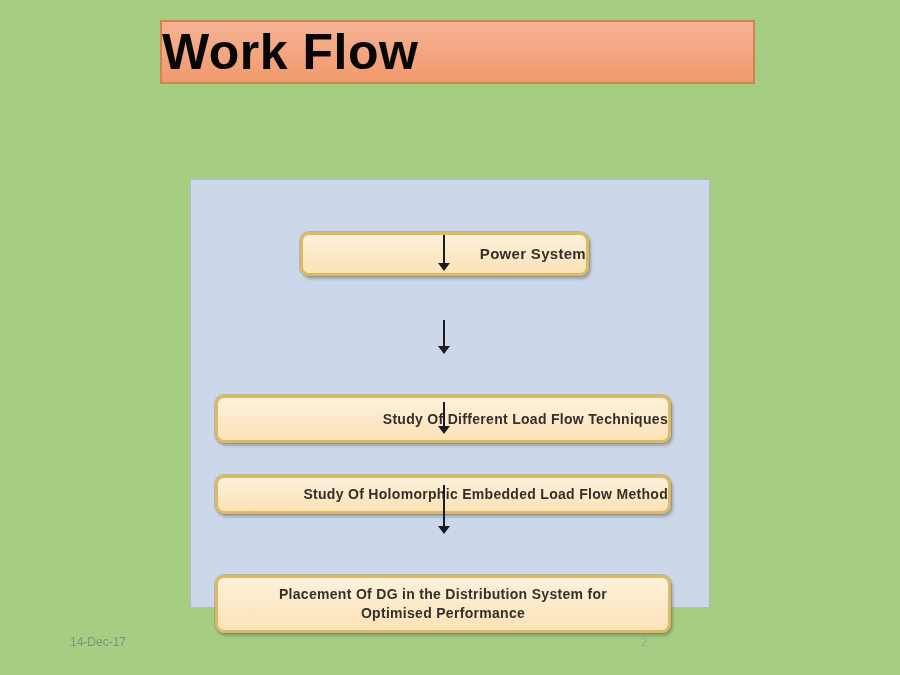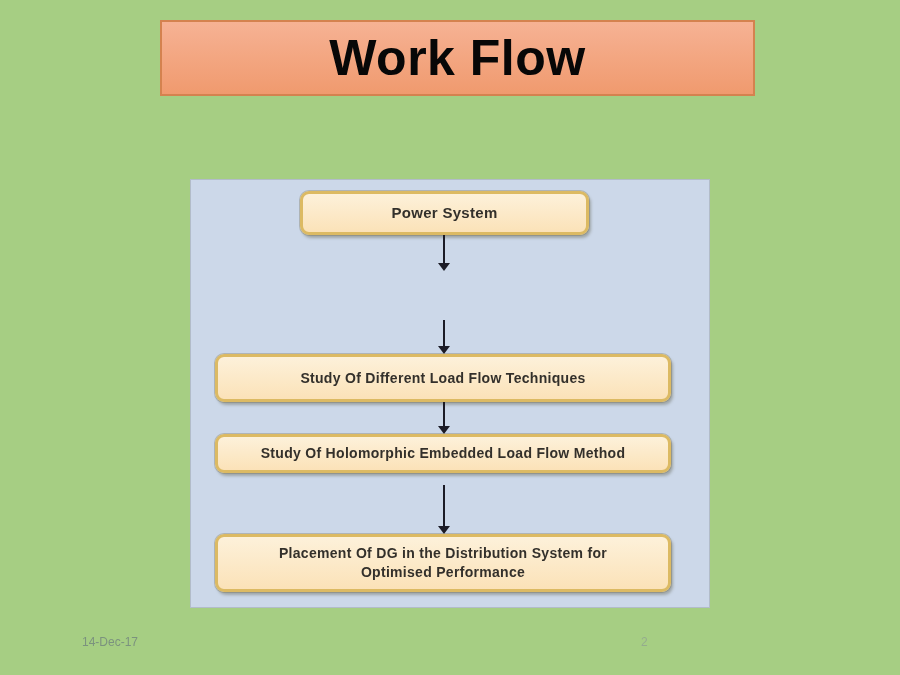--- a/index.html
+++ b/index.html
@@ -15,27 +15,26 @@
     background: #a6ce83;
     overflow: hidden;
   }
 
   
   .title-banner {
     position: absolute;
     left: 160px;
     top: 20px;
     width: 595px;
-    height: 76px;
+    height: 64px;
     box-sizing: border-box;
     background: linear-gradient(#f6b294, #f09a6e);
     border: 2px solid #d4824f;
     display: flex;
     align-items: center;
-    justify-content: center;
   }
   .title-text {
     margin: 0;
     font-size: 50px;
     font-weight: bold;
     letter-spacing: 0.5px;
     color: #070707;
   }
 
   
@@ -51,31 +50,32 @@
   }
 
   
   .node {
     position: absolute;
     left: 24px;
     width: 456px;
     box-sizing: border-box;
     display: flex;
     align-items: center;
-    justify-content: center;
+    justify-content: flex-end;
     text-align: center;
     background: linear-gradient(#fdf1da, #fbe2b8);
     border: 3px solid #dcba63;
     border-radius: 9px;
     box-shadow: 0 0 0 1px rgba(120, 115, 90, 0.35), 2px 3px 3px rgba(90, 90, 70, 0.40);
     color: #33302b;
     font-weight: bold;
     font-size: 14px;
     letter-spacing: 0.3px;
     line-height: 1.35;
+    margin-top: 41px;
   }
   .node-1 { left: 109px; top: 11px;  width: 289px; height: 44px; font-size: 15px; }
   .node-2 { top: 91px;  height: 49px; }
   .node-3 { top: 174px; height: 48px; }
   .node-4 { top: 254px; height: 39px; }
   .node-5 { top: 354px; height: 58px; padding: 0 42px; }
 
   
   .connector {
     position: absolute;
@@ -103,21 +103,20 @@
   .c4 { top: 305px; height: 49px; }
 
   
   .footer-date {
     position: absolute;
     left: 70px;
     top: 635px;
     font-size: 12px;
     color: #74887e;
     opacity: 0.85;
-    margin-left: 12px;
   }
   .footer-page {
     position: absolute;
     left: 641px;
     top: 635px;
     font-size: 12px;
     color: #93a98f;
     opacity: 0.9;
   }
 </style>

